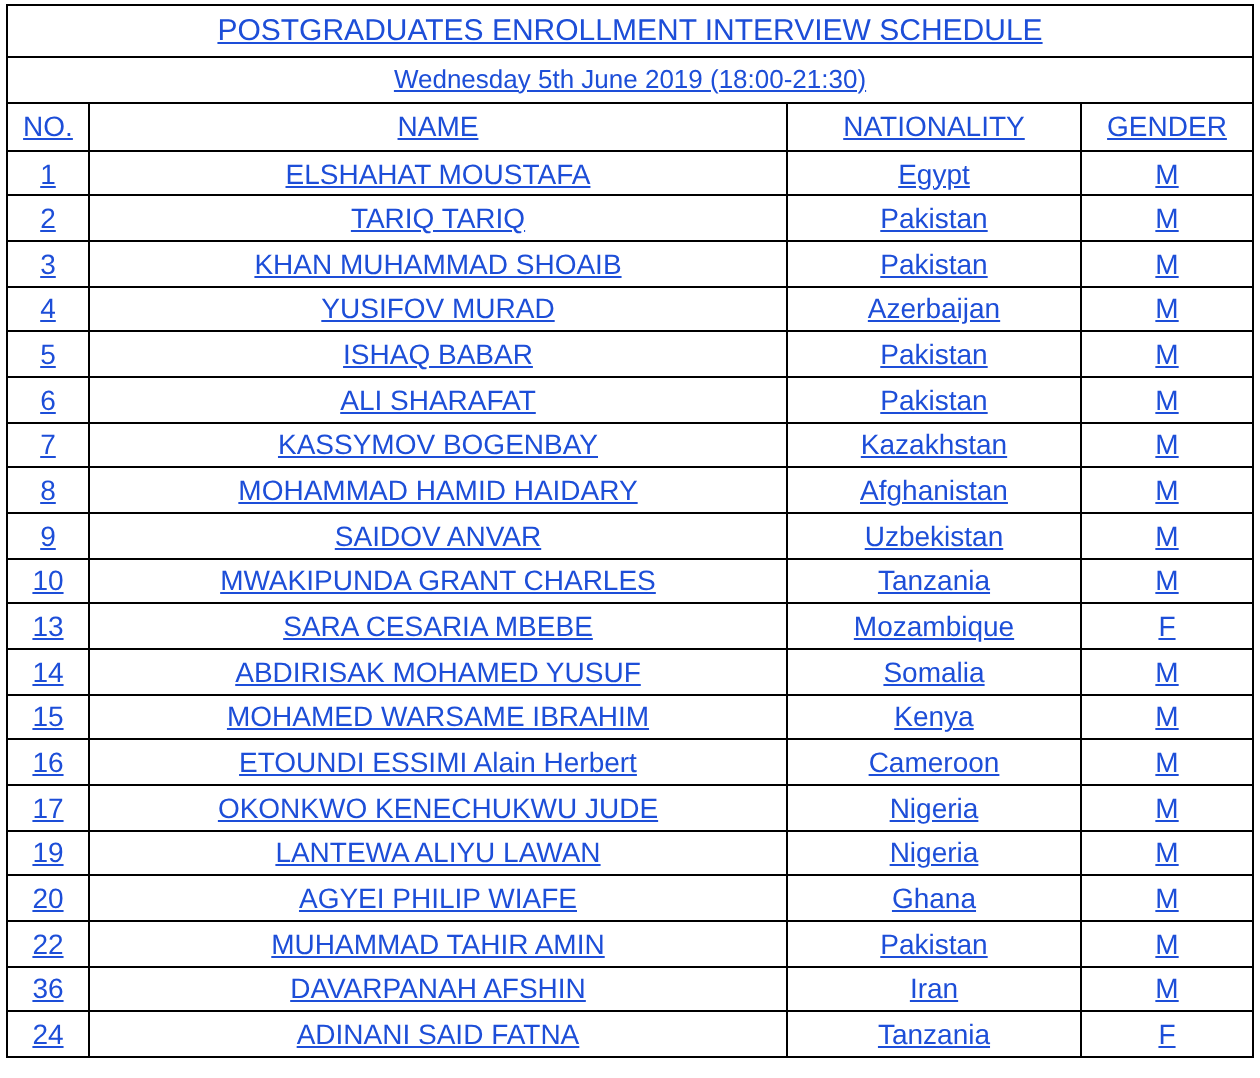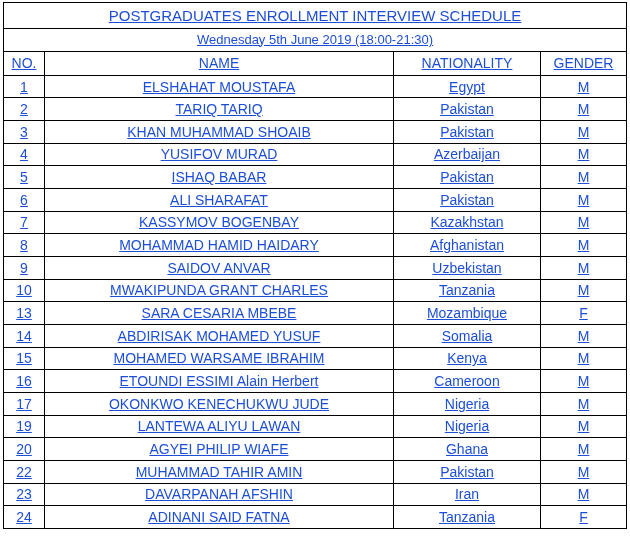--- a/index.html
+++ b/index.html
@@ -182,21 +182,21 @@
 
 
   <tr class="data-row">
     <td>22</td>
     <td>MUHAMMAD TAHIR AMIN</td>
     <td>Pakistan</td>
     <td>M</td>
   </tr>
 
   <tr class="data-row">
-    <td>23</td>
+    <td>36</td>
     <td>DAVARPANAH AFSHIN</td>
     <td>Iran</td>
     <td>M</td>
   </tr>
 
   <tr class="data-row">
     <td>24</td>
     <td>ADINANI SAID FATNA</td>
     <td>Tanzania</td>
     <td>F</td>

